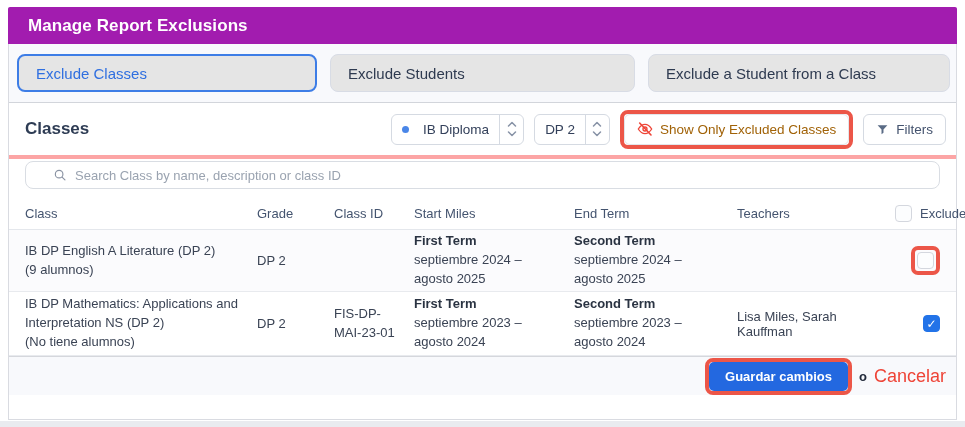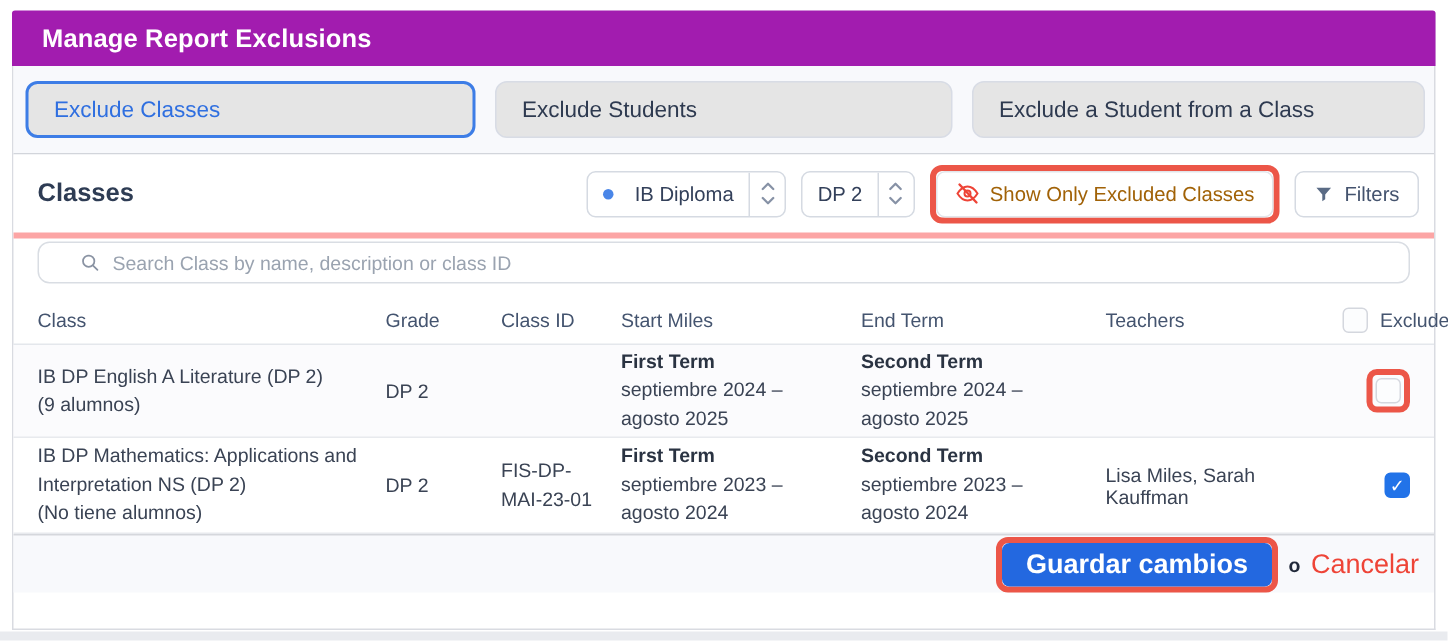--- a/index.html
+++ b/index.html
@@ -73,21 +73,21 @@
     background: #fcfdfe; display: inline-flex; align-items: center; justify-content: center;
     cursor: pointer; }
   .checkbox .tick { display: none; color: #ffffff; font-size: 12px; font-weight: bold; line-height: 1; }
   .checkbox.checked { background: #2273e8; border-color: #2273e8; }
   .checkbox.checked .tick { display: block; }
   .cb-annotation { border: 4px solid #ec5648; border-radius: 7px; padding: 2px; display: inline-flex; }
 
   
   .footerbar { height: 39px; background: #f8f9fc; border-top: 1px solid #d5d7dc;
     display: flex; align-items: center; justify-content: flex-end; gap: 7px; padding: 0 10px; }
-  .save-btn { background: #2368e0; color: #ffffff; font-weight: bold; font-size: 18px;
+  .save-btn { background: #2368e0; color: #ffffff; font-weight: bold; font-size: 13px;
     border: none; border-radius: 5px; height: 29px; padding: 0 16px; cursor: pointer;
     font-family: inherit; }
   .or-label { font-size: 13px; color: #21293a; font-weight: bold; }
   .cancel-link { font-size: 18px; color: #ee4437; text-decoration: none; cursor: pointer; }
 </style>
 </head>
 <body>
 
 <div class="card">
 

